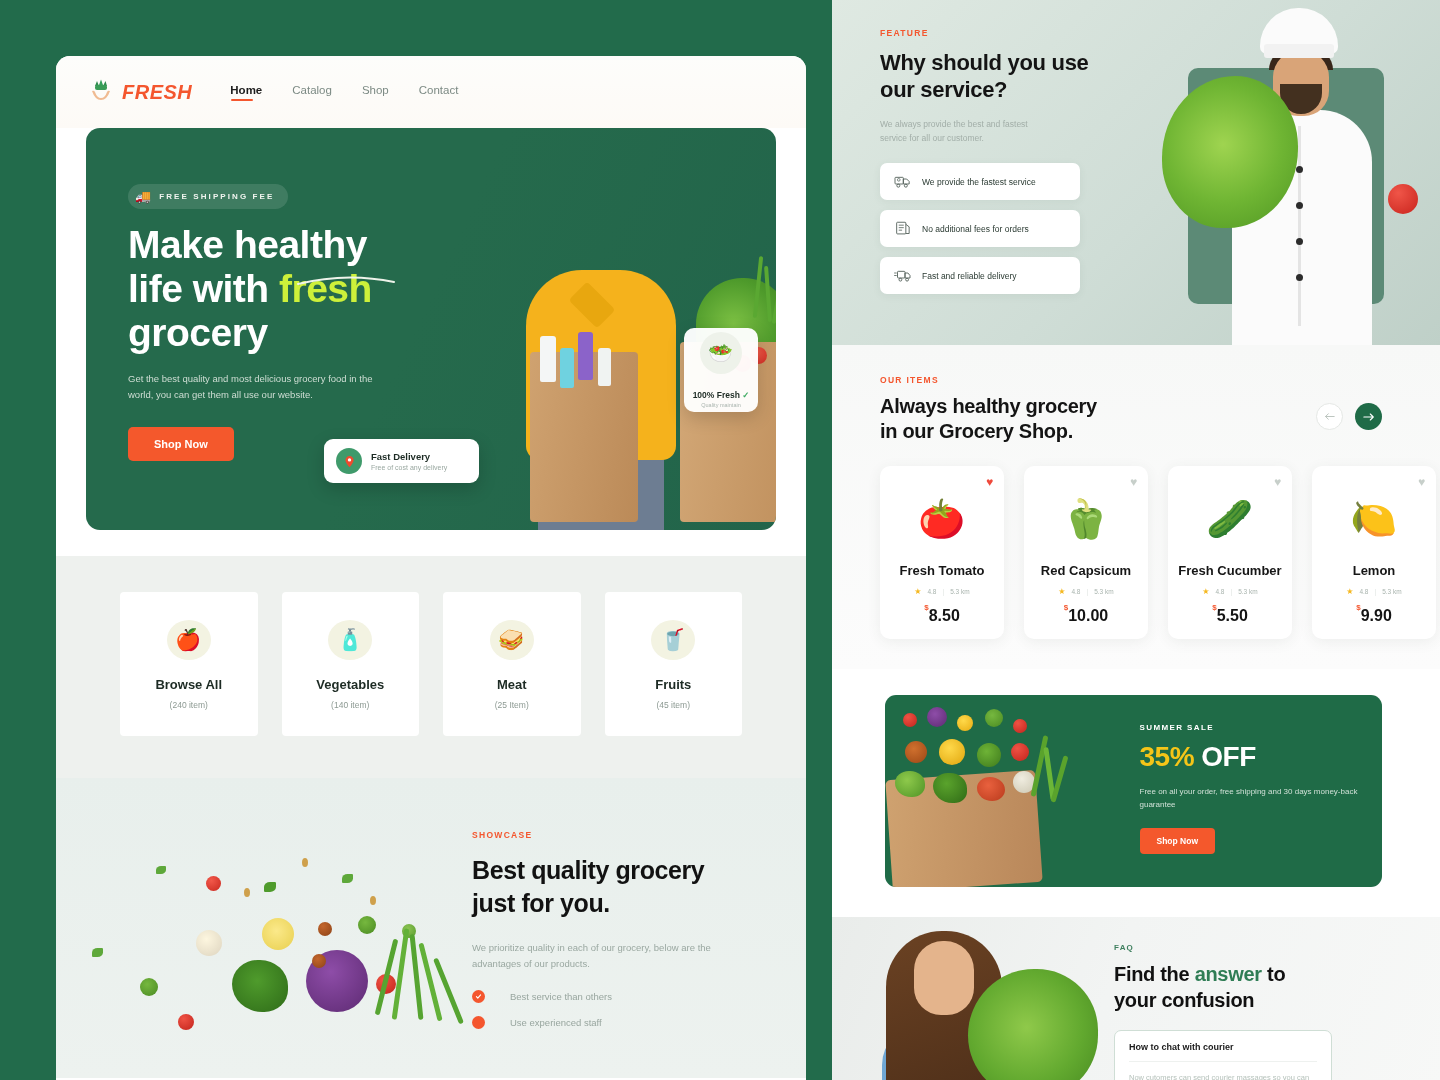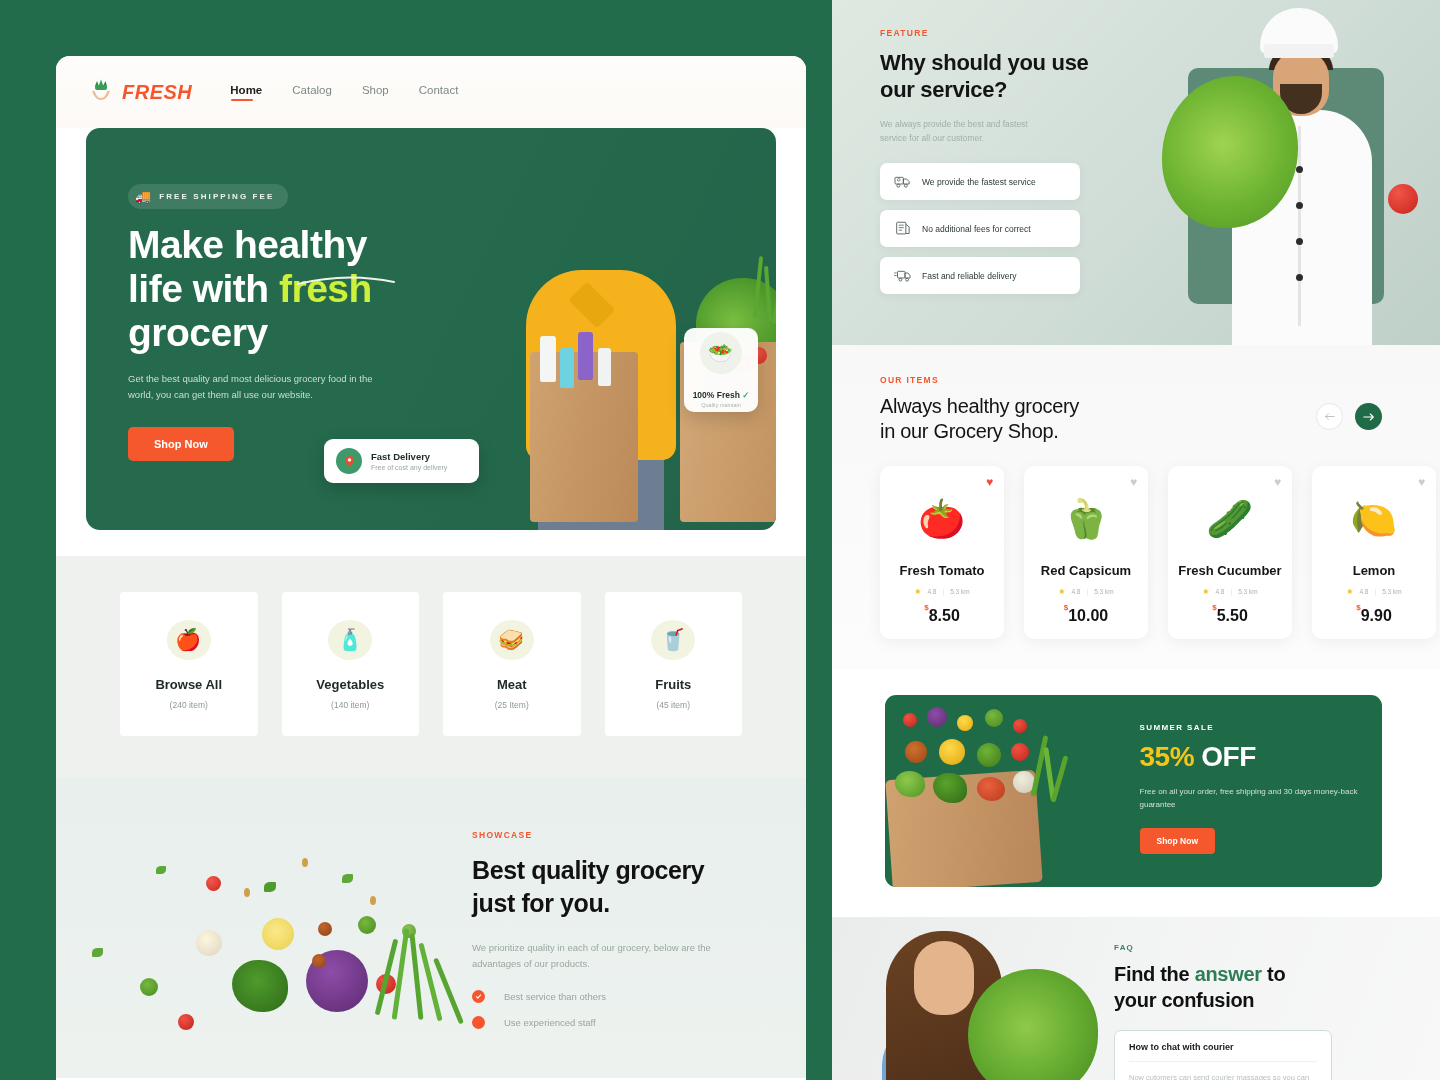--- a/index.html
+++ b/index.html
@@ -186,21 +186,21 @@
     font-size: 8.5px; letter-spacing: 1.3px; color: #f4562e; font-weight: bold;
   }
   .showcase-h2 {
     font-size: 25px; line-height: 33px; font-weight: bold; color: #121212;
     margin-top: 14px; letter-spacing: -0.4px;
   }
   .showcase-p {
     font-size: 9.5px; line-height: 16px; color: #9aa8a1; margin-top: 20px;
   }
   .check-list { margin-top: 18px; display: flex; flex-direction: column; gap: 13px; }
-  .check-item { display: flex; align-items: center; gap: 19px; }
+  .check-item { display: flex; align-items: center; gap: 25px; }
   .check-dot {
     width: 13px; height: 13px; border-radius: 50%; background: #f4562e;
     display: flex; align-items: center; justify-content: center; flex: none;
   }
   .check-item span { font-size: 9.5px; color: #98a69f; }
   .veg-scatter { position: absolute; left: 0; bottom: 0; width: 420px; height: 300px; }
   .veg { position: absolute; border-radius: 50%; }
 
   
   .right-panel {
@@ -257,21 +257,21 @@
   }
   .chef-tomato{
     position:absolute; right:-4px; top:178px; width:30px;height:30px;border-radius:50%;
     background: radial-gradient(circle at 35% 30%, #f05548, #c9241d);
   }
 
   
   .items-sec { background: linear-gradient(180deg,#f7f8f7 0%,#fcfcfc 100%); padding: 30px 0 30px 48px; }
   .items-head { display:flex; align-items:flex-start; }
   .items-h2 {
-    font-size: 20px; line-height: 25px; font-weight: normal; color: #141414;
+    font-size: 20px; line-height: 25px; font-weight: bold; color: #141414;
     margin-top: 9px; letter-spacing: -0.3px;
   }
   .arrows { margin-left:auto; margin-right: 58px; margin-top: 28px; display:flex; gap:12px;}
   .arrow-btn {
     width: 27px; height: 27px; border-radius: 50%; display:flex;
     align-items:center; justify-content:center; cursor:pointer;
   }
   .arrow-prev { background:#fff; border:1px solid #e5e8e5; color:#b9c2bc; }
   .arrow-next { background:#1f6b47; color:#fff; }
   .prod-row { display:flex; gap: 20px; margin-top: 22px; }
@@ -582,21 +582,21 @@
         <span class="lbl">We provide the fastest service</span>
       </div>
       <div class="feat-item">
         <svg width="17" height="15" viewBox="0 0 20 18">
           <rect x="3" y="1.5" width="11" height="14" fill="none" stroke="#55635c" stroke-width="1.1" rx="1"></rect>
           <line x1="5.5" y1="5" x2="11.5" y2="5" stroke="#55635c" stroke-width="1"></line>
           <line x1="5.5" y1="8" x2="11.5" y2="8" stroke="#55635c" stroke-width="1"></line>
           <line x1="5.5" y1="11" x2="9.5" y2="11" stroke="#55635c" stroke-width="1"></line>
           <path d="M14 4 l4 3 v8 h-4" fill="none" stroke="#55635c" stroke-width="1.1"></path>
         </svg>
-        <span class="lbl">No additional fees for correct</span>
+        <span class="lbl">No additional fees for orders</span>
       </div>
       <div class="feat-item">
         <svg width="17" height="15" viewBox="0 0 20 18">
           <rect x="4" y="4" width="9" height="8" fill="none" stroke="#55635c" stroke-width="1.1" rx="1"></rect>
           <path d="M13 6 h3.5 l2.5 3 v3 h-6Z" fill="none" stroke="#55635c" stroke-width="1.1" stroke-linejoin="round"></path>
           <circle cx="7.5" cy="14" r="1.7" fill="none" stroke="#55635c" stroke-width="1.1"></circle>
           <circle cx="15.5" cy="14" r="1.7" fill="none" stroke="#55635c" stroke-width="1.1"></circle>
           <line x1="0" y1="6" x2="3" y2="6" stroke="#55635c" stroke-width="1"></line>
           <line x1="0" y1="9" x2="3" y2="9" stroke="#55635c" stroke-width="1"></line>
         </svg>

